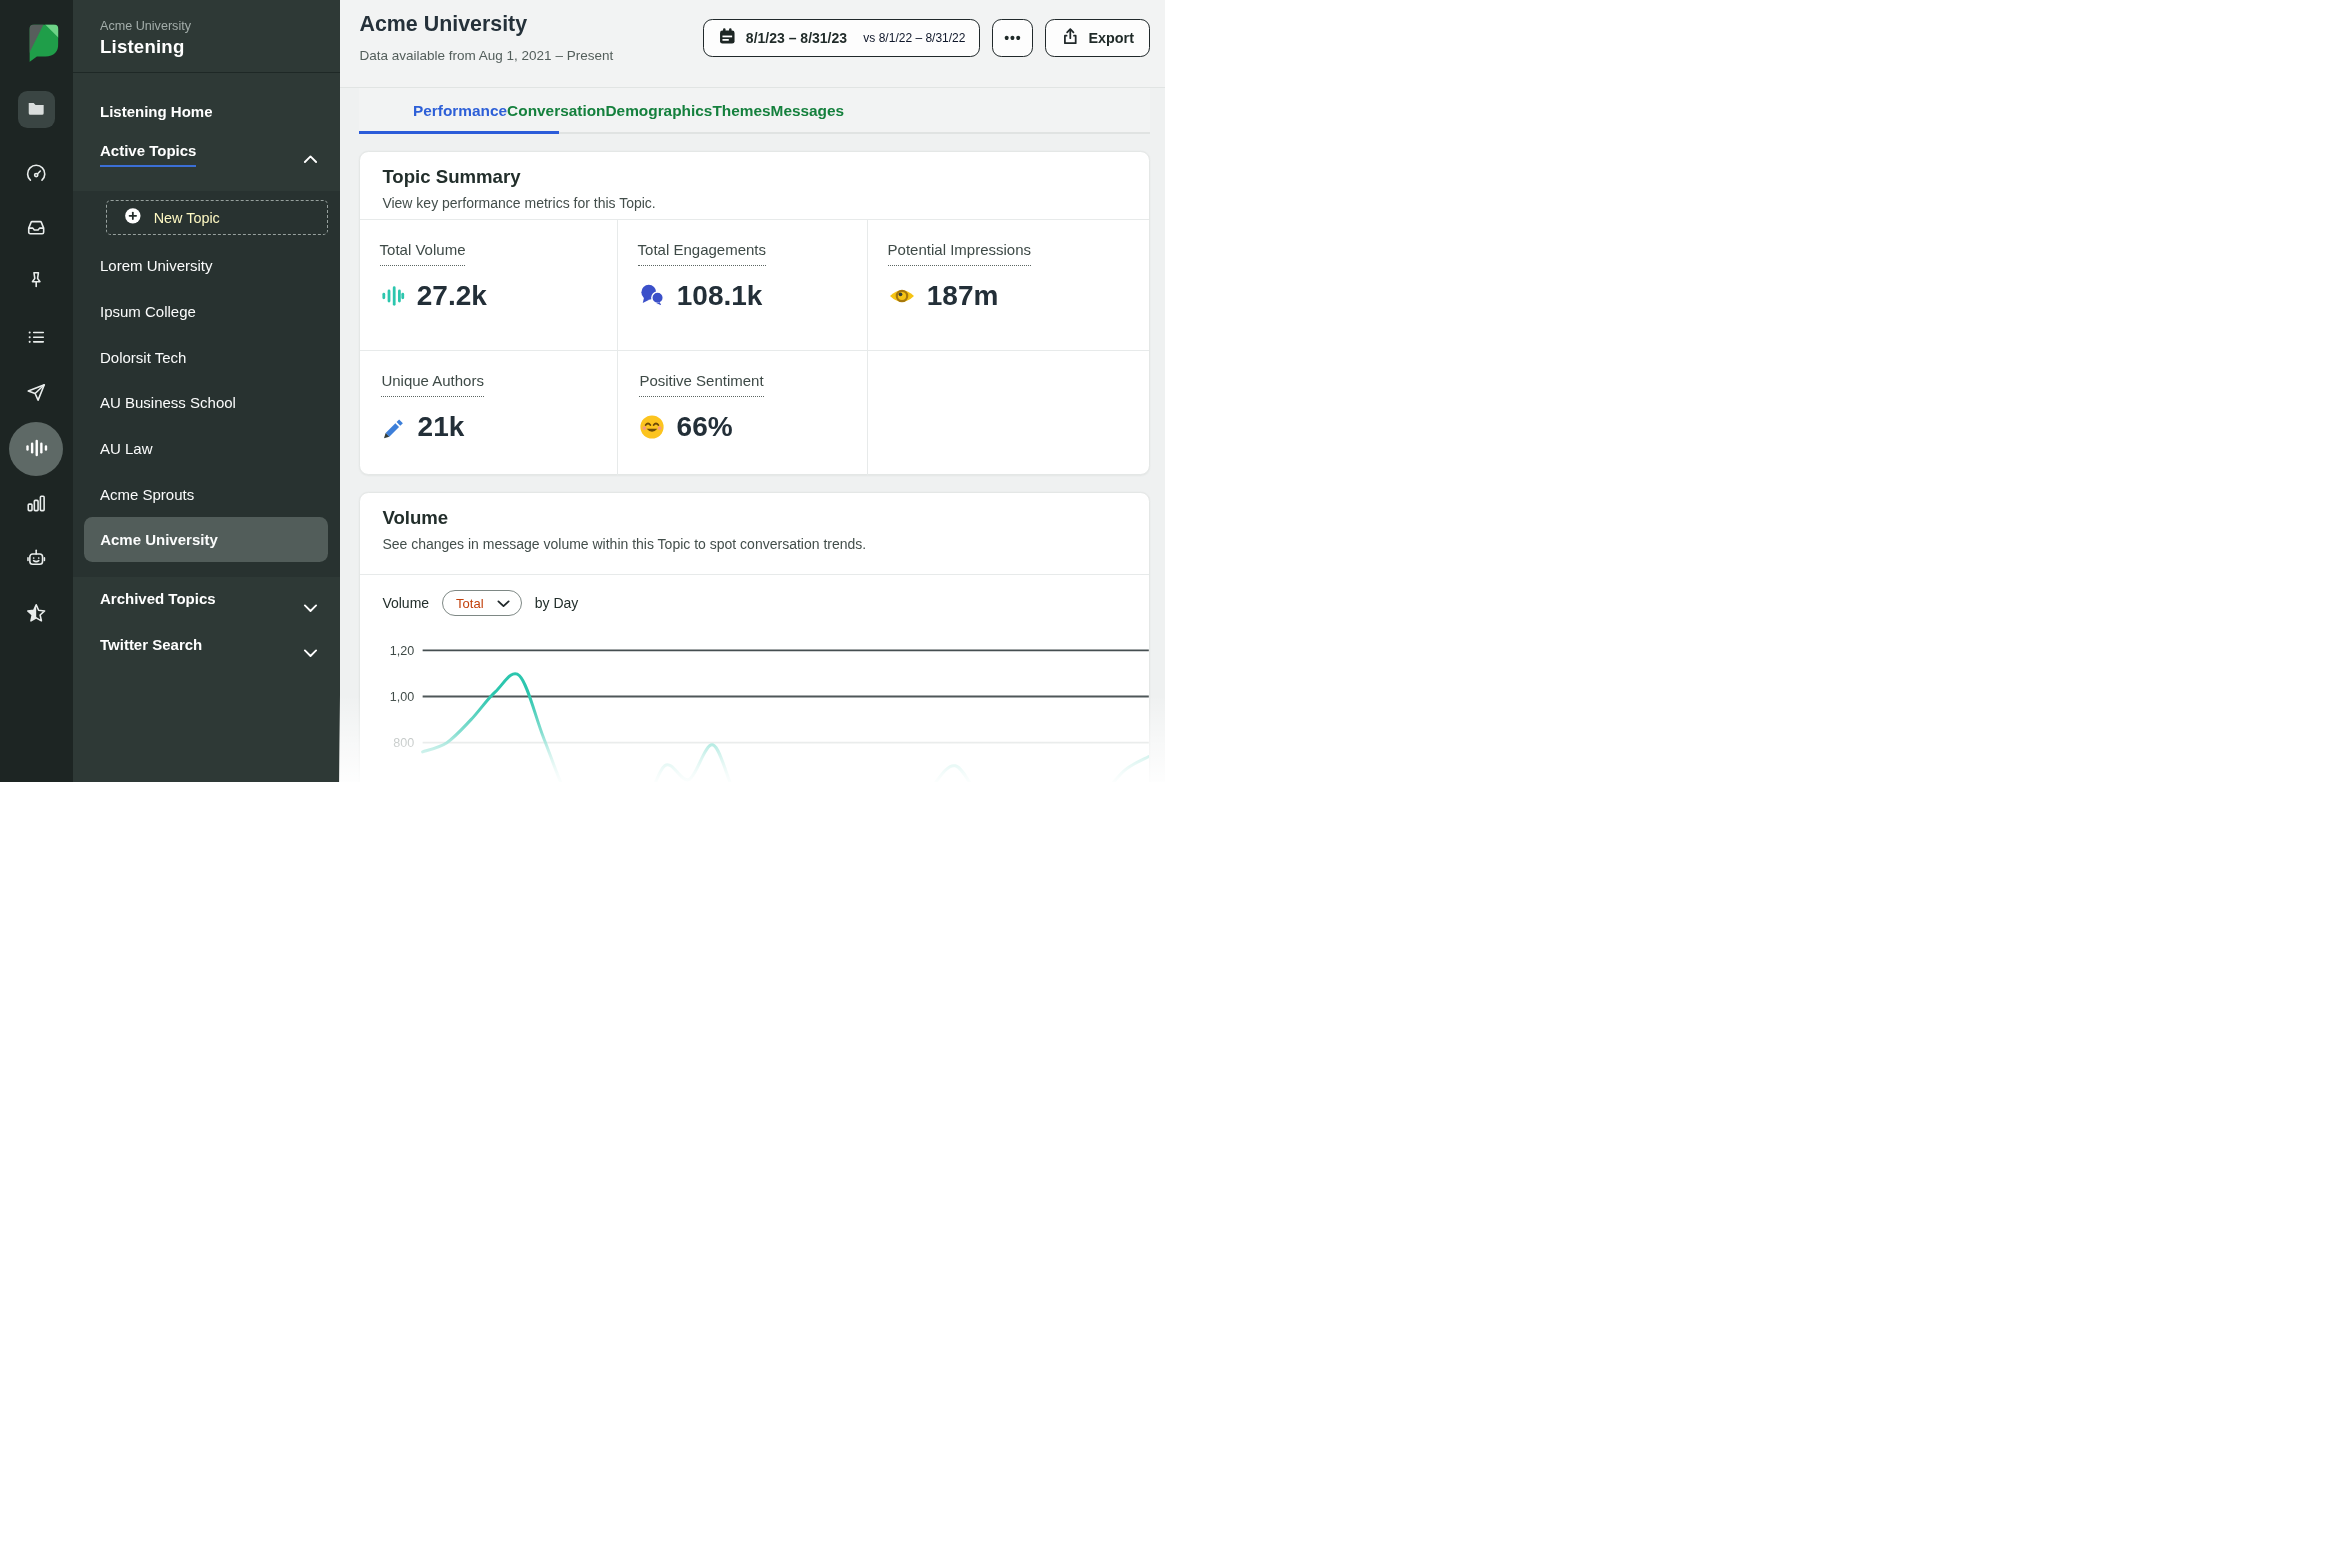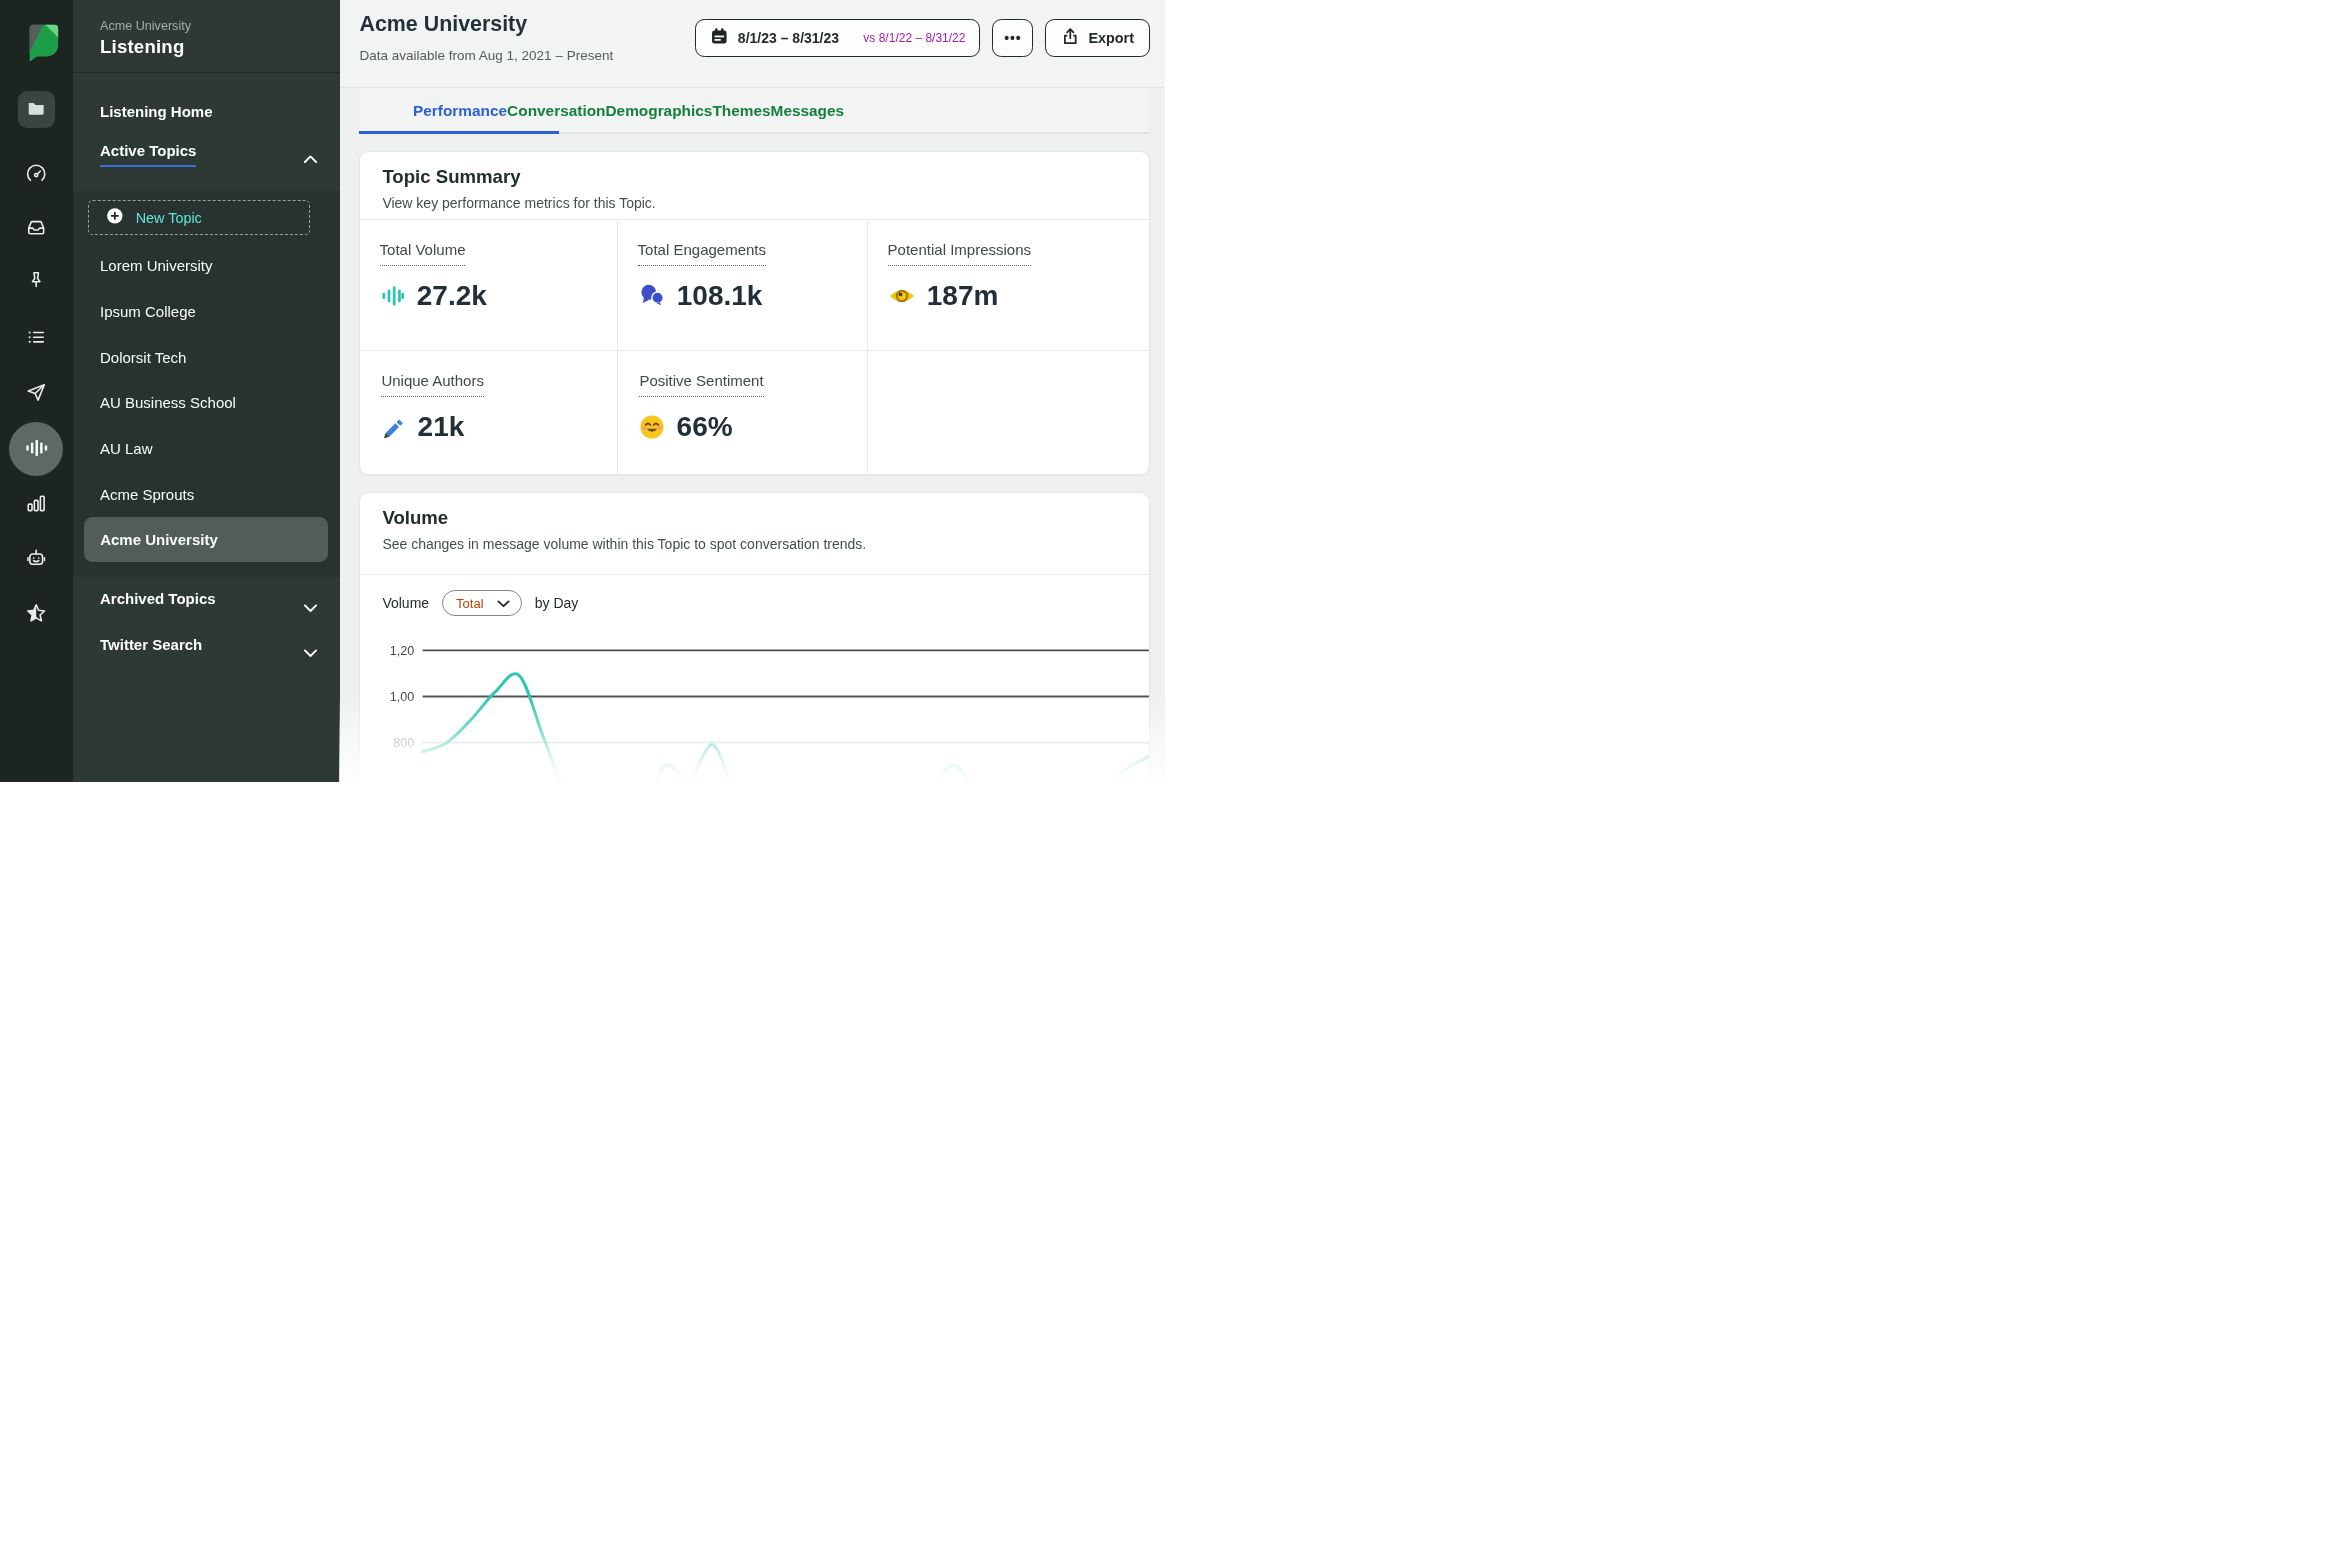--- a/index.html
+++ b/index.html
@@ -19,39 +19,39 @@
                  background:#5e6966; display:flex; align-items:center; justify-content:center; color:#ffffff; }
 
   
   .sidebar { position:absolute; left:73px; top:0; width:267px; height:782px; background:#2e3936; z-index:3; color:#fff; }
   .sb-org { position:absolute; left:27px; top:18.6px; font-size:12.6px; color:#a3adaa; }
   .sb-product { position:absolute; left:27px; top:36px; font-size:18.6px; font-weight:700; letter-spacing:0.2px; }
   .sb-divider { position:absolute; left:0; top:72px; width:267px; height:0.9px; background:#1e2826; }
   .sb-item { position:absolute; left:27px; font-size:15px; font-weight:600; color:#fff; }
   .sb-chevron { position:absolute; right:22.4px; width:15px; height:8.4px; color:#fff; }
   .sb-subpanel { position:absolute; left:0; top:191px; width:267px; height:386px; background:#283230; }
-  .new-topic { position:absolute; left:15px; top:9.3px; width:222px; height:35px; border:1.4px dashed #97a19e;
+  .new-topic { position:absolute; left:33px; top:9.3px; width:222px; height:35px; border:1.4px dashed #97a19e;
                border-radius:4.7px; display:flex; align-items:center; padding-left:17px; gap:12px;
-               color:#5eead4; font-size:14.4px; cursor:pointer; }
+               color:#fef9c3; font-size:14.4px; cursor:pointer; }
   .topic { position:absolute; left:0; width:267px; height:45px; display:flex; align-items:center;
            padding-left:27px; font-size:15px; color:#fbfcfc; cursor:pointer; }
   .topic.selected { left:11.2px; width:244px; padding-left:16px; background:#525d5a; border-radius:8.4px; font-weight:700; }
   .active-underline { border-bottom:2.8px solid #3b6fd6; padding-bottom:5.6px; }
 
   
   .main-header { position:absolute; left:339px; top:0; width:826px; height:88px; background:#f2f3f3;
                  border-bottom:0.9px solid #e1e4e3; z-index:2; }
   .mh-title { position:absolute; left:20.5px; top:12px; font-size:21.4px; font-weight:700; color:#25313a; }
   .mh-sub { position:absolute; left:20.5px; top:48px; font-size:13.5px; color:#535e5b; }
   .mh-actions { position:absolute; right:15px; top:18.6px; display:flex; gap:12px; }
   .btn { background:#fdfdfd; border:1.9px solid #20282a; border-radius:9.3px; height:38px;
          display:flex; align-items:center; cursor:pointer; color:#1f2a28; }
   .btn-date { padding:0 14px; gap:9.3px; }
   .btn-date .d1 { font-size:14px; font-weight:700; }
-  .btn-date .d2 { font-size:12px; font-weight:400; color:#a21caf; margin-left:15px; }
+  .btn-date .d2 { font-size:12px; font-weight:400; color:#0f172a; margin-left:7px; }
   .btn-more { width:41px; justify-content:center; font-size:14px; font-weight:700; letter-spacing:0.9px; }
   .btn-export { padding:0 15px; gap:8.4px; font-size:14.4px; font-weight:600; }
 
   
   .tabbar { position:absolute; left:359px; top:88px; width:791px; height:46px; background:#f2f3f3; z-index:2; }
   .tab-track { position:absolute; left:0; bottom:0; width:100%; height:1.9px; background:#e0e3e2; }
   .tabs { position:absolute; left:0; top:14px; height:100%; display:flex; align-items:flex-start; padding-left:54px; }
   .tab { font-size:15.4px; font-weight:600; color:#15803d; cursor:pointer; white-space:nowrap; }
   .tab.active { color:#2d5fd7; }
   .tab-underline { position:absolute; left:0; bottom:0; width:200px; height:3.3px; background:#2b5cd9; }

